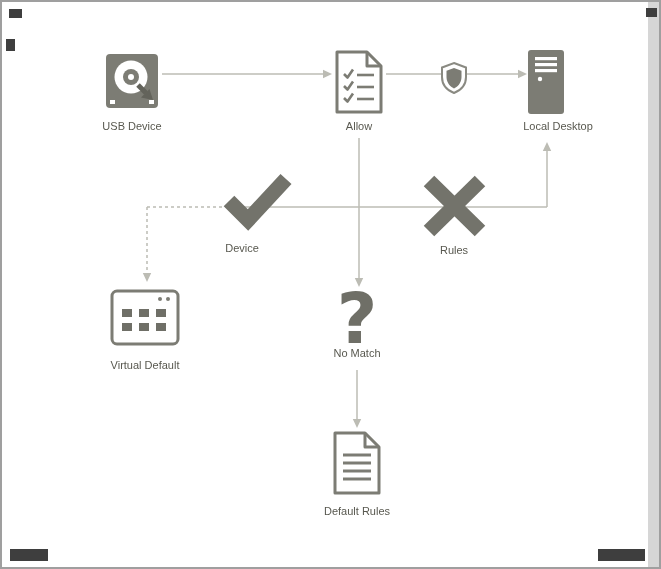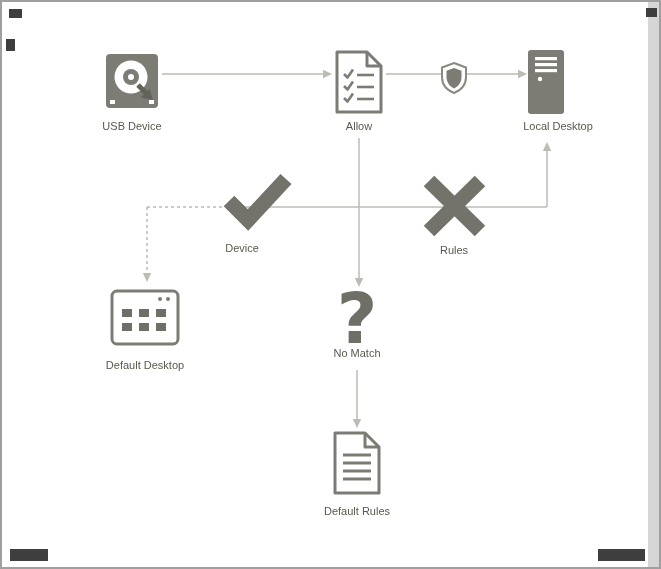--- a/index.html
+++ b/index.html
@@ -153,17 +153,17 @@
       <line x1="341" y1="469" x2="369" y2="469" stroke-width="3"></line>
       <line x1="341" y1="477" x2="369" y2="477" stroke-width="3"></line>
     </g>
   </svg>
 
   <div class="node-label lbl-usb">USB Device</div>
   <div class="node-label lbl-policy">Allow</div>
   <div class="node-label lbl-local">Local Desktop</div>
   <div class="node-label lbl-allow">Device</div>
   <div class="node-label lbl-deny">Rules</div>
-  <div class="node-label lbl-virtual">Default Desktop</div>
+  <div class="node-label lbl-virtual">Virtual Default</div>
   <div class="node-label lbl-nomatch">No Match</div>
   <div class="node-label lbl-default">Default Rules</div>
 
 </div>
 
 </body></html>

